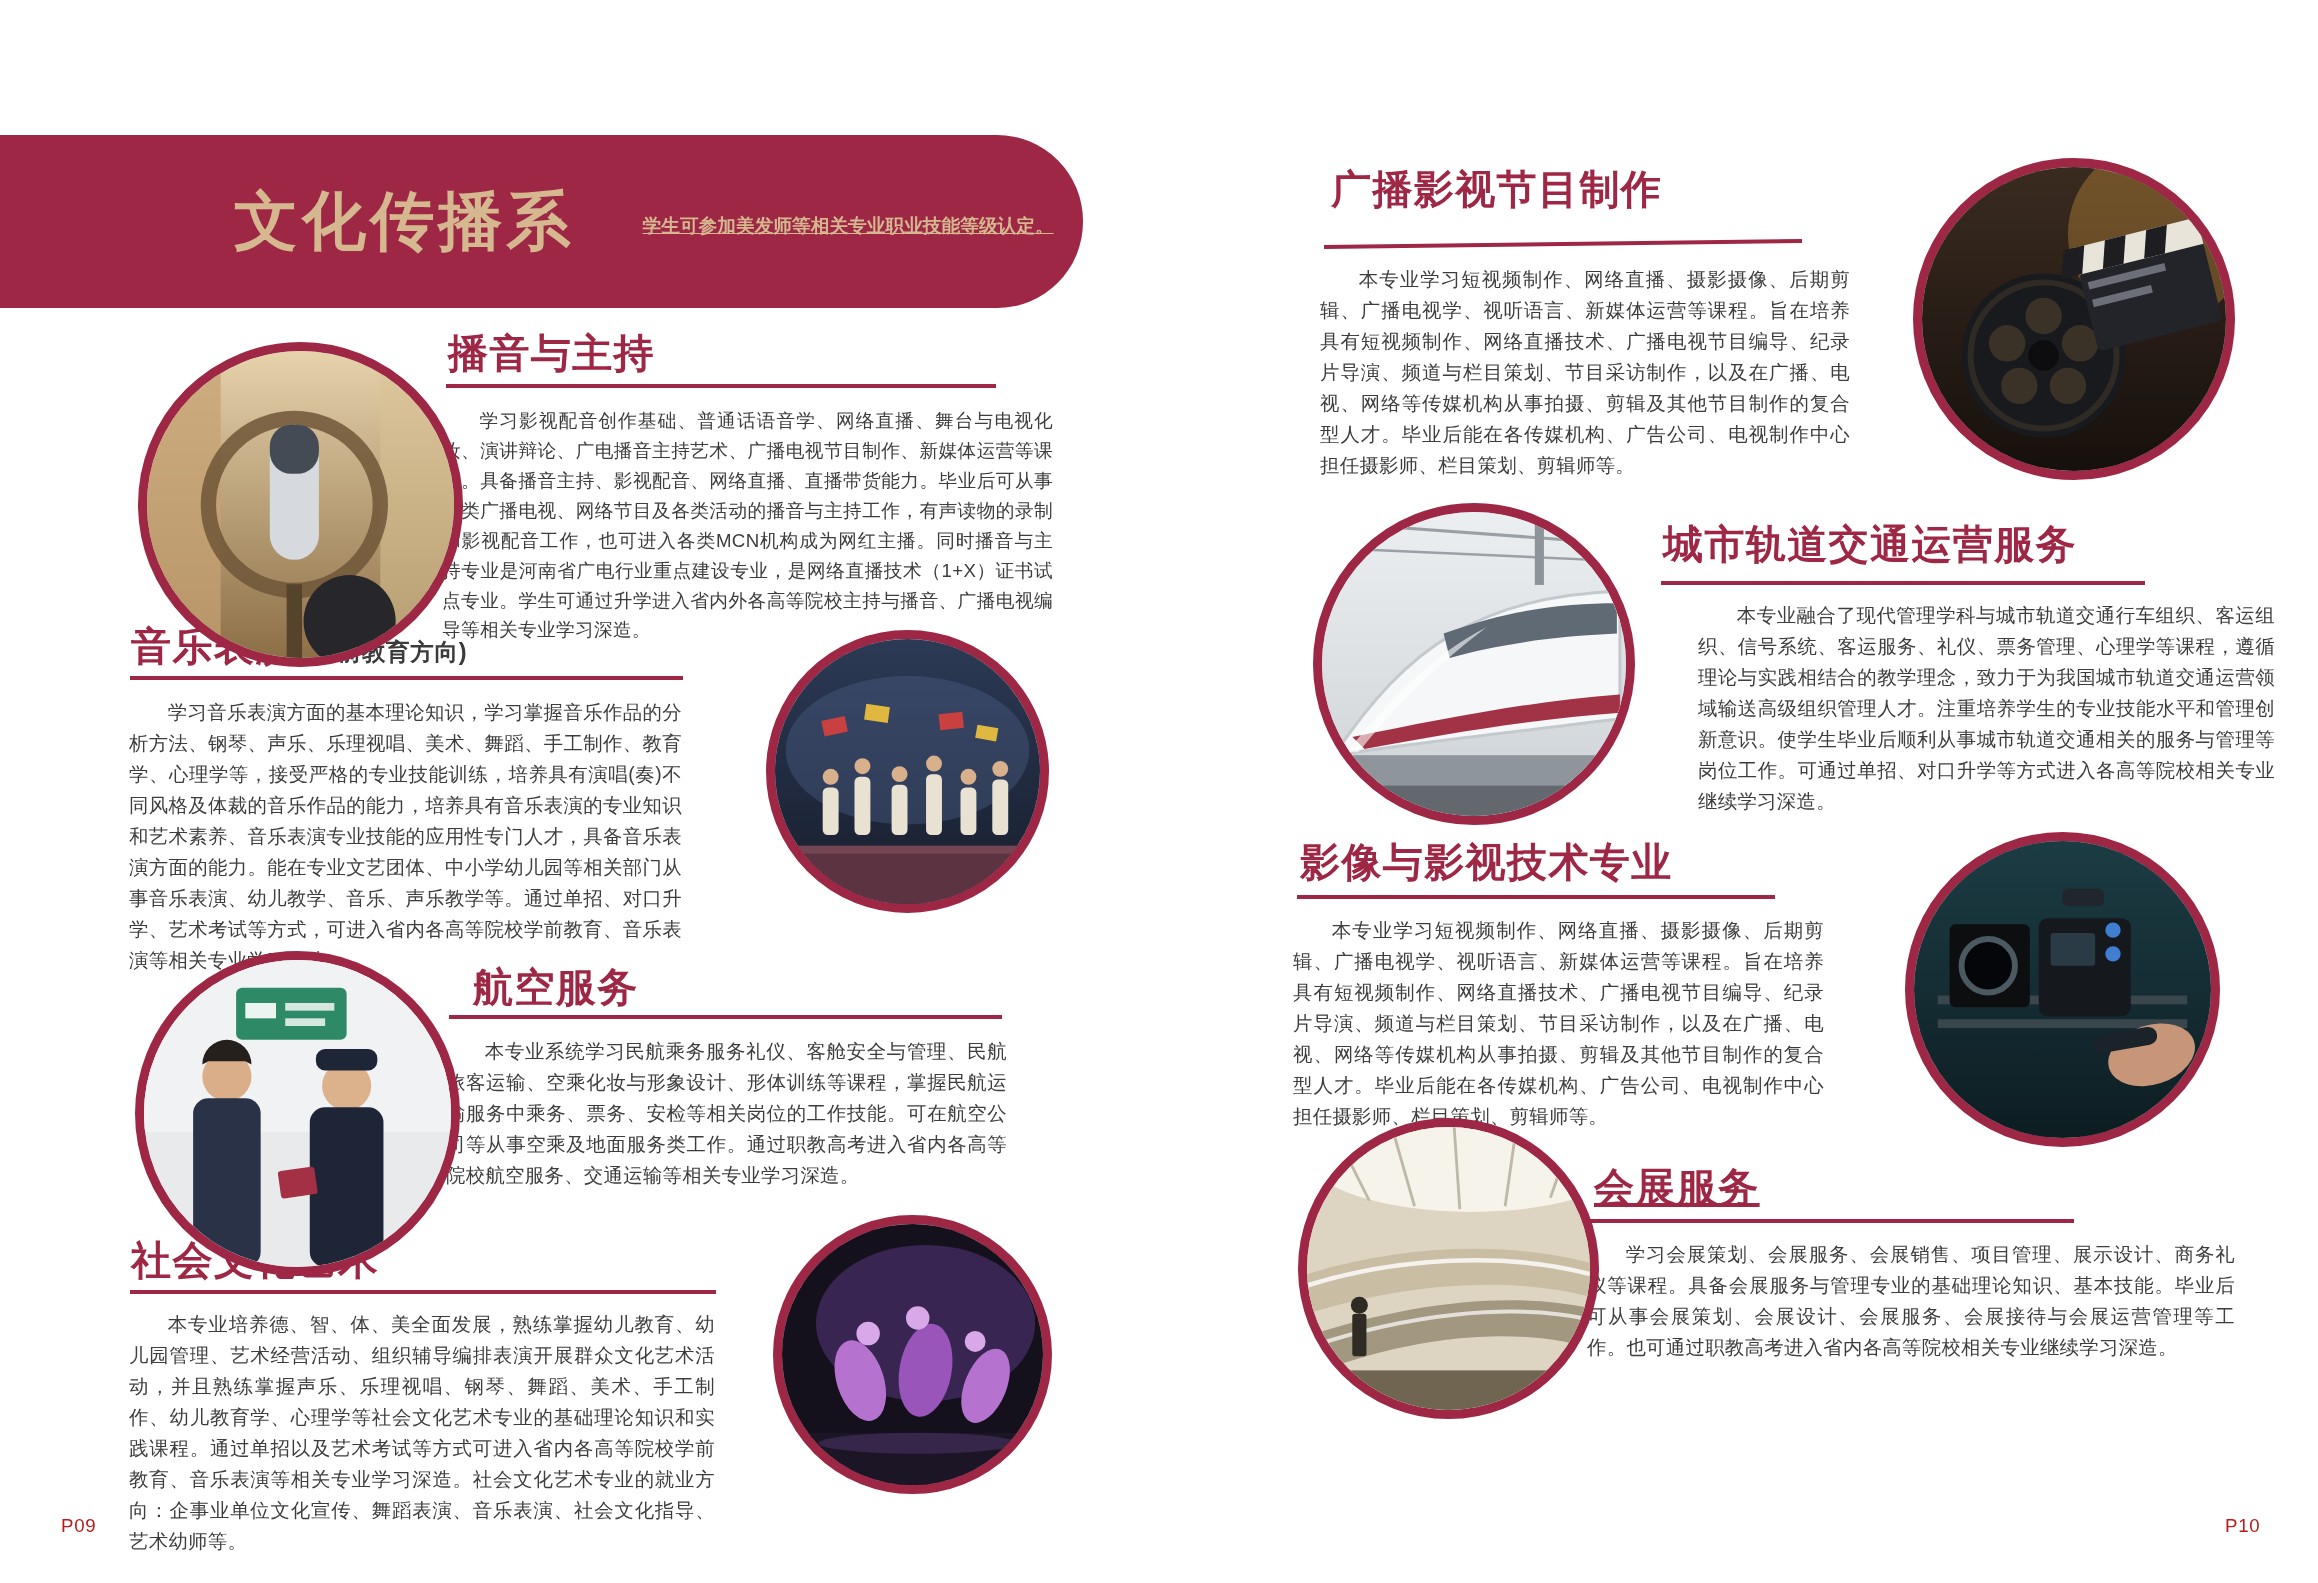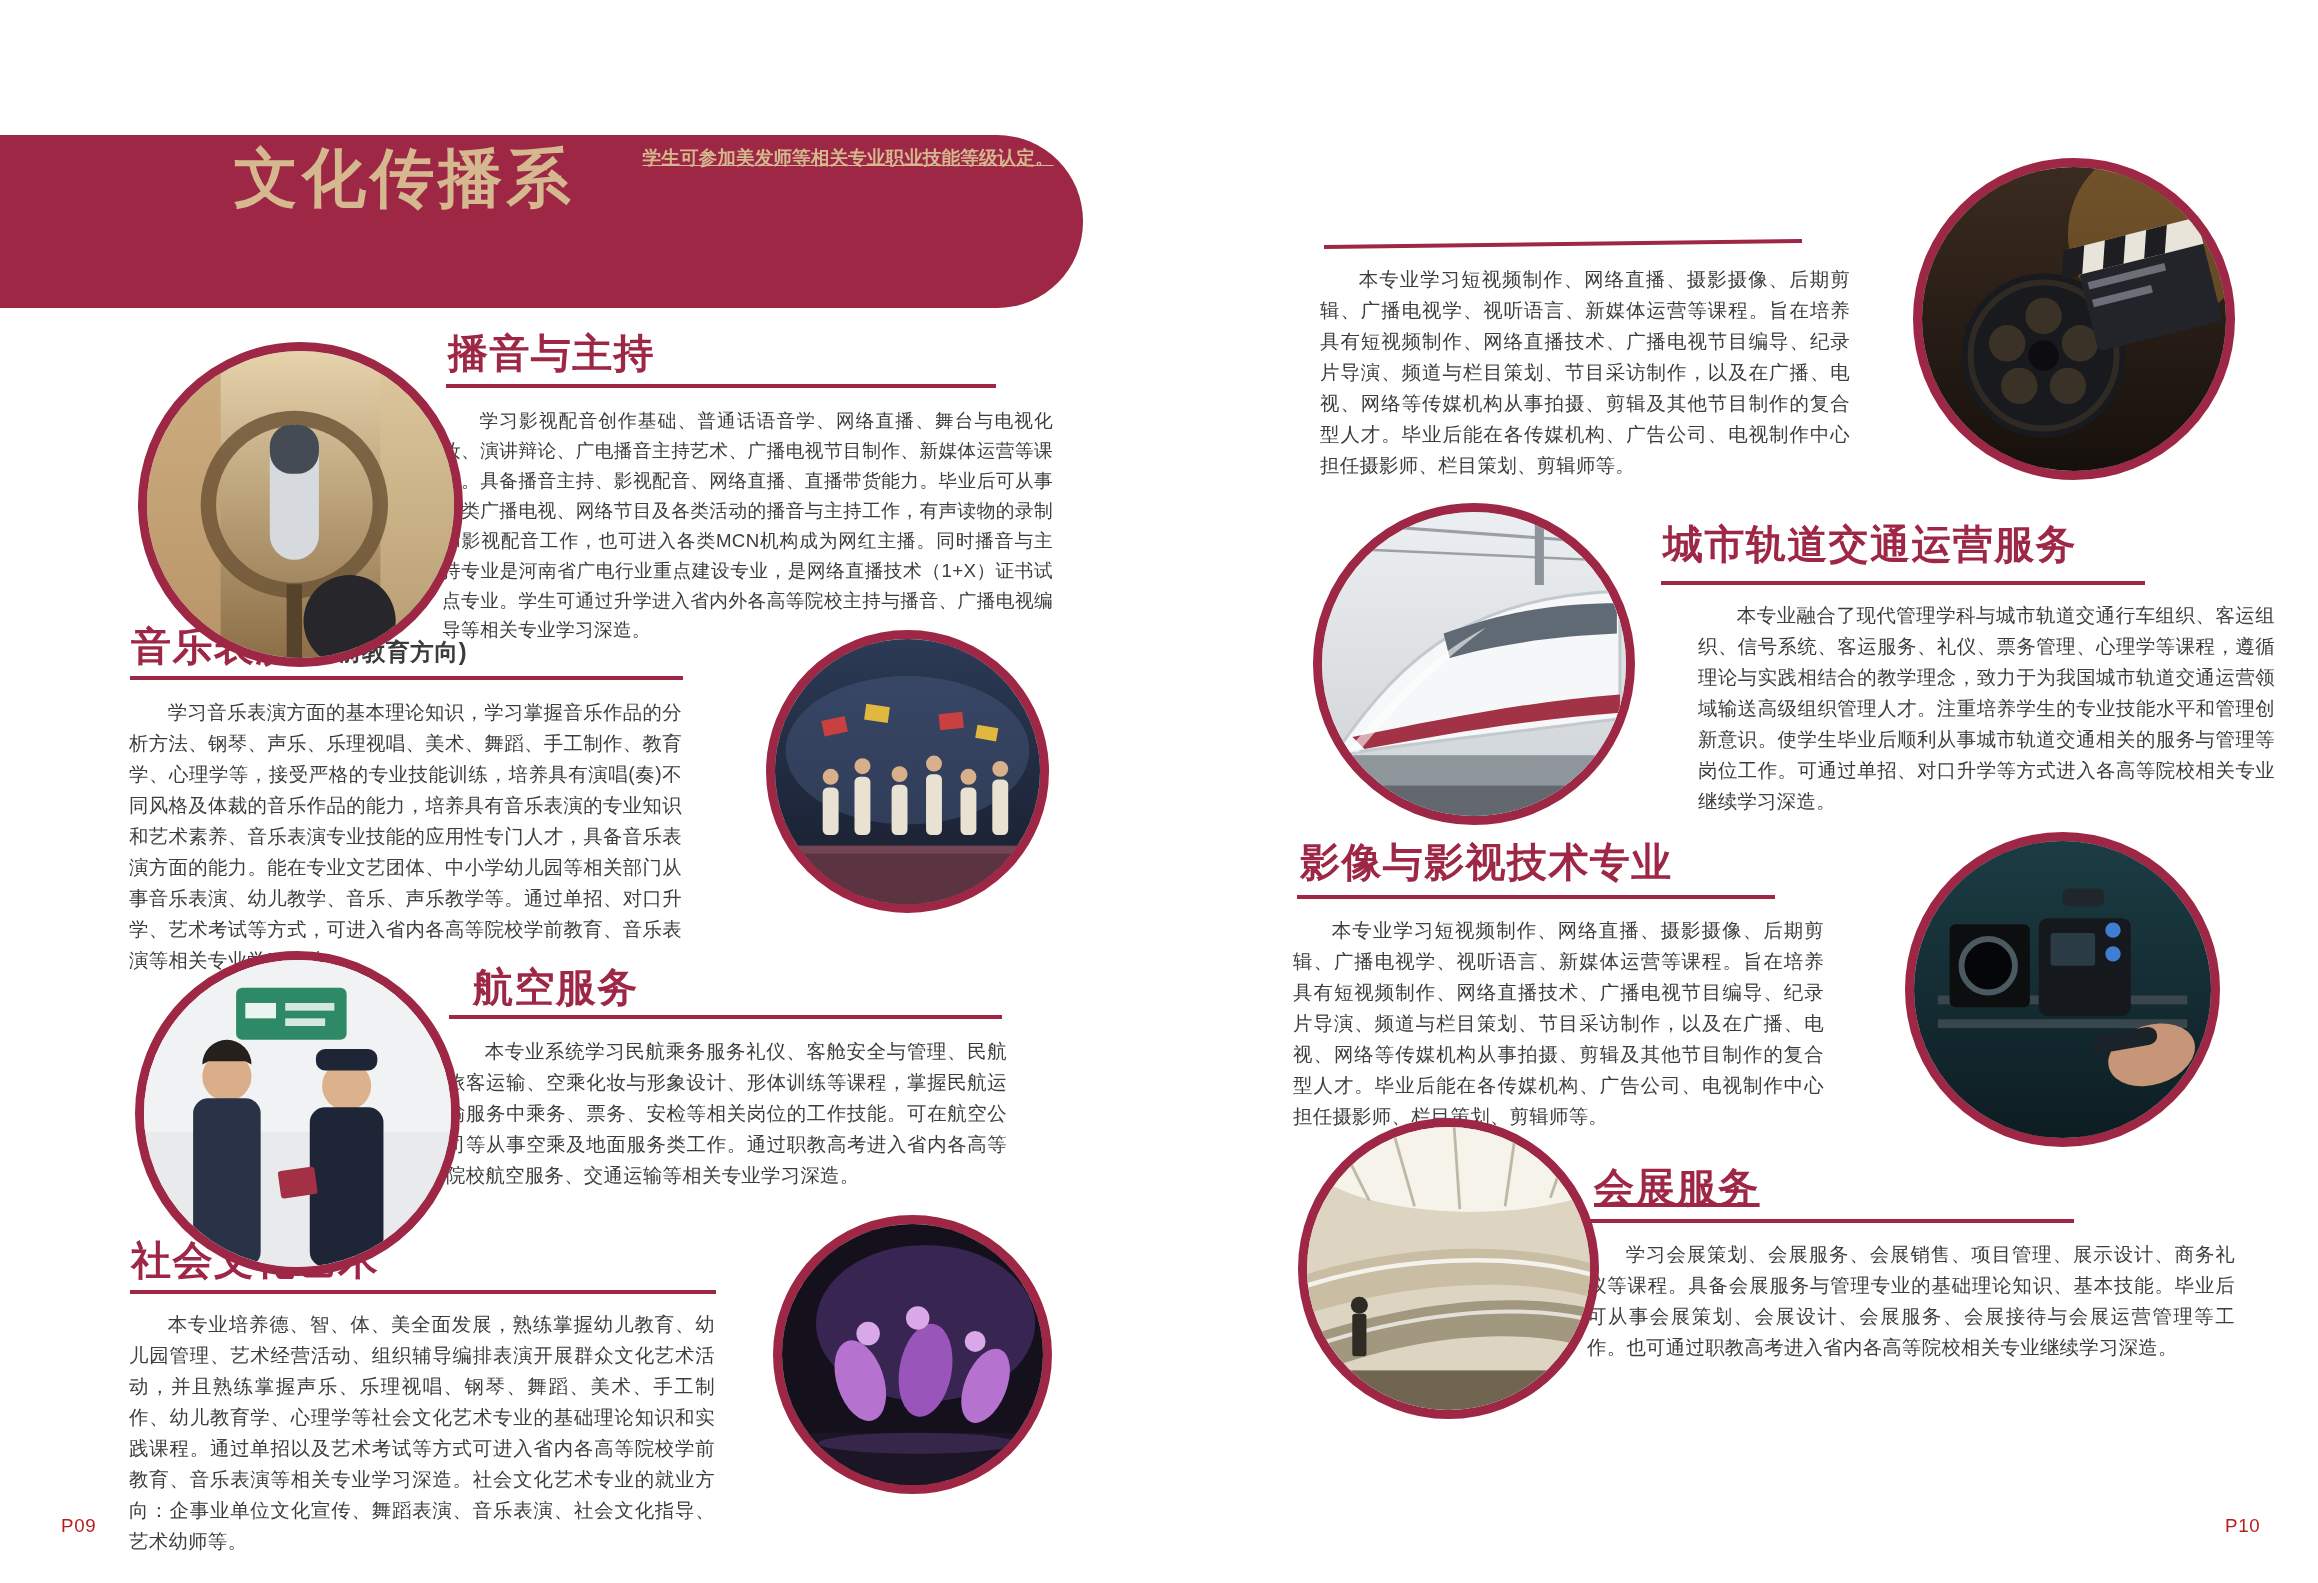--- a/index.html
+++ b/index.html
@@ -4,21 +4,21 @@
 <style>
   html,body{margin:0;padding:0;background:#ffffff;}
   .canvas{
     position:relative;width:2319px;height:1584px;background:#ffffff;overflow:hidden;
     font-family:"Liberation Sans","DejaVu Sans",sans-serif;color:#3d3d3d;
   }
   
   .banner{
     position:absolute;left:0;top:135px;width:1083px;height:173px;
     background:#9d2745;border-radius:0 86px 86px 0;
-    display:flex;
+    display:flex;align-items:center;
   }
   .banner-title{
     margin-left:234px;font-size:64px;font-weight:800;letter-spacing:4.1px;
     color:#d5b88f;white-space:nowrap;
   }
   .banner-subtitle{
     margin-left:68px;margin-top:9.7px;font-size:18.7px;font-weight:700;
     color:#d5b88f;white-space:nowrap;text-decoration:underline;
   }
   
@@ -112,20 +112,23 @@
   </div>
   <div class="rule" id="secC-rule"></div>
   <div class="body-text" id="secC-body">本专业系统学习民航乘务服务礼仪、客舱安全与管理、民航旅客运输、空乘化妆与形象设计、形体训练等课程，掌握民航运输服务中乘务、票务、安检等相关岗位的工作技能。可在航空公司等从事空乘及地面服务类工作。通过职教高考进入省内各高等院校航空服务、交通运输等相关专业学习深造。</div>
 
   <div class="sec-title" id="secD-title">
     <span>社会文化艺术</span>
   </div>
   <div class="rule" id="secD-rule"></div>
   <div class="body-text" id="secD-body">本专业培养德、智、体、美全面发展，熟练掌握幼儿教育、幼儿园管理、艺术经营活动、组织辅导编排表演开展群众文化艺术活动，并且熟练掌握声乐、乐理视唱、钢琴、舞蹈、美术、手工制作、幼儿教育学、心理学等社会文化艺术专业的基础理论知识和实践课程。通过单招以及艺术考试等方式可进入省内各高等院校学前教育、音乐表演等相关专业学习深造。社会文化艺术专业的就业方向：企事业单位文化宣传、舞蹈表演、音乐表演、社会文化指导、艺术幼师等。</div>
 
+  <div class="sec-title" id="secE-title">
+    <span>广播影视节目制作</span>
+  </div>
   <div class="rule" id="secE-rule"></div>
   <div class="body-text" id="secE-body">本专业学习短视频制作、网络直播、摄影摄像、后期剪辑、广播电视学、视听语言、新媒体运营等课程。旨在培养具有短视频制作、网络直播技术、广播电视节目编导、纪录片导演、频道与栏目策划、节目采访制作，以及在广播、电视、网络等传媒机构从事拍摄、剪辑及其他节目制作的复合型人才。毕业后能在各传媒机构、广告公司、电视制作中心担任摄影师、栏目策划、剪辑师等。</div>
 
   <div class="sec-title" id="secF-title">
     <span>城市轨道交通运营服务</span>
   </div>
   <div class="rule" id="secF-rule"></div>
   <div class="body-text" id="secF-body">本专业融合了现代管理学科与城市轨道交通行车组织、客运组织、信号系统、客运服务、礼仪、票务管理、心理学等课程，遵循理论与实践相结合的教学理念，致力于为我国城市轨道交通运营领域输送高级组织管理人才。注重培养学生的专业技能水平和管理创新意识。使学生毕业后顺利从事城市轨道交通相关的服务与管理等岗位工作。可通过单招、对口升学等方式进入各高等院校相关专业继续学习深造。</div>
 
   <div class="sec-title" id="secG-title">

